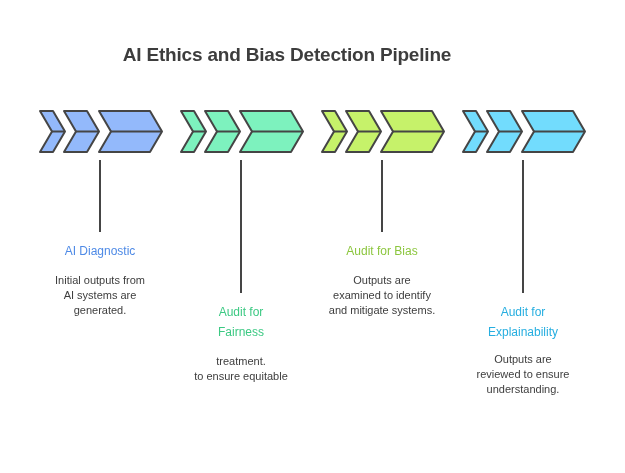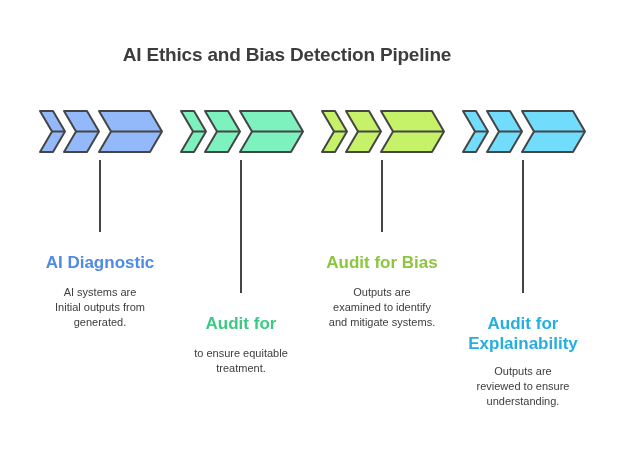--- a/index.html
+++ b/index.html
@@ -31,24 +31,23 @@
       top: 0;
       width: 625px;
       height: 473px;
     }
     .step {
       position: absolute;
       width: 150px;
       text-align: center;
     }
     .step-title {
-      font-size: 17px;
-      font-weight: bold;
+      font-size: 12px;
+      font-weight: normal;
       line-height: 20px;
-      margin-top: 12px;
     }
     .step-desc {
       margin-top: 12px;
       font-size: 11px;
       line-height: 15px;
       color: #3d3d3d;
     }
   </style>
 </head>
 <body>
@@ -96,33 +95,34 @@
       <line x1="382" y1="160" x2="382" y2="232" stroke="#454545" stroke-width="2"></line>
       <line x1="523" y1="160" x2="523" y2="293" stroke="#454545" stroke-width="2"></line>
     </g>
 </svg>
 
 <div class="step" style="left:25px; top:241px;">
   <div class="step-title" style="color: rgb(78, 138, 230);">
     <div>AI Diagnostic</div>
   </div>
   <div class="step-desc">
+    <div>Initial outputs from</div>
     <div>AI systems are</div>
-    <div>Initial outputs from</div>
     <div>generated.</div>
   </div>
 </div>
 
 <div class="step" style="left:166px; top:302px;">
   <div class="step-title" style="color: rgb(60, 201, 131);">
     <div>Audit for</div>
+    <div>Fairness</div>
   </div>
   <div class="step-desc">
+    <div>treatment.</div>
     <div>to ensure equitable</div>
-    <div>treatment.</div>
   </div>
 </div>
 
 <div class="step" style="left:307px; top:241px;">
   <div class="step-title" style="color: rgb(140, 198, 62);">
     <div>Audit for Bias</div>
   </div>
   <div class="step-desc">
     <div>Outputs are</div>
     <div>examined to identify</div>

